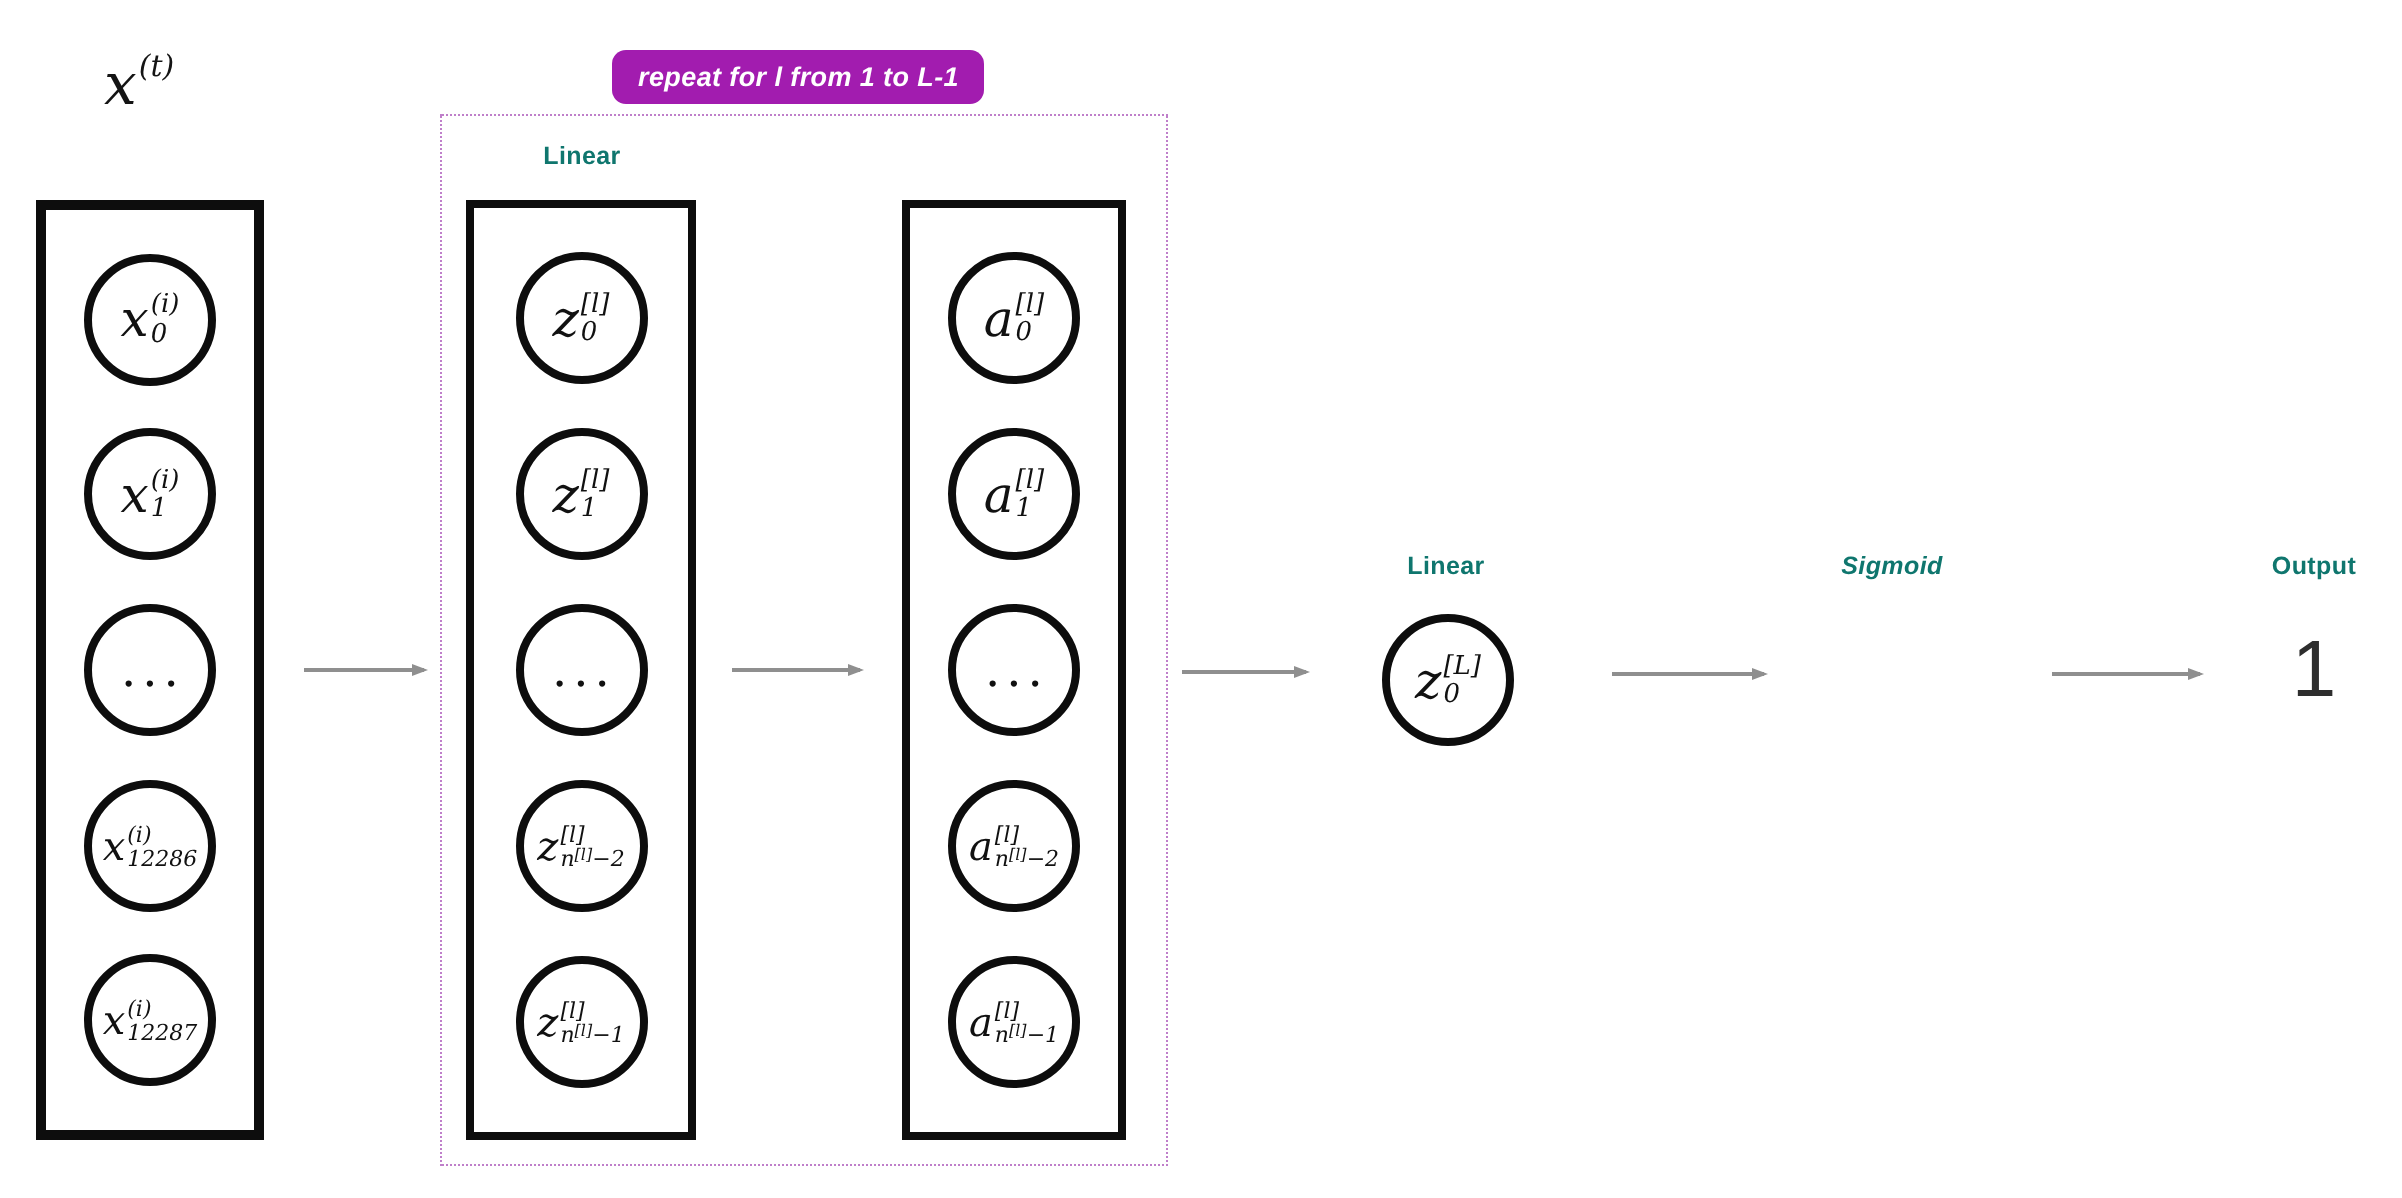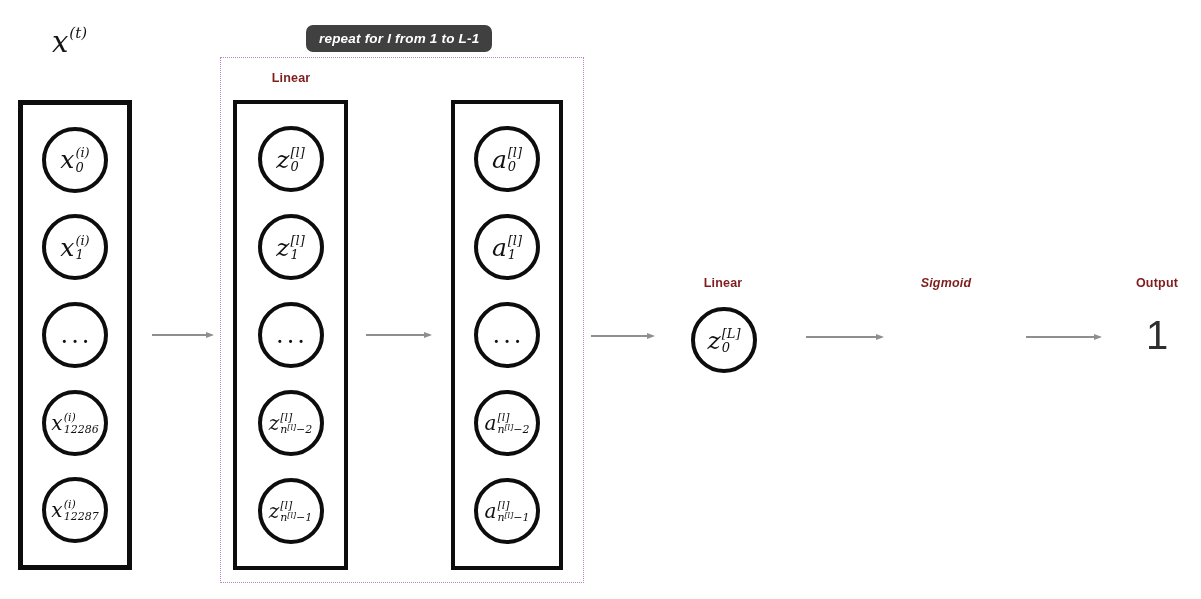--- a/index.html
+++ b/index.html
@@ -16,29 +16,29 @@
   }
   .title-sup { font-size:15px; vertical-align:14px; margin-left:1px; }
 
   
   .repeat-box {
     position:absolute; left:220px; top:57px; width:364px; height:526px;
     border:1.5px dotted #bf7fca; box-sizing:border-box;
   }
   .repeat-banner {
     position:absolute; left:306px; top:25px; height:27px;
-    background:#404040; border-radius:7px; padding:0 13px;
+    background:#a21caf; border-radius:7px; padding:0 13px;
     color:#ffffff; font-weight:bold; font-style:italic; font-size:13.5px;
     line-height:27px; letter-spacing:0.2px; white-space:nowrap;
   }
 
   
   .layer-label {
     position:absolute; width:110px; text-align:center;
-    font-weight:bold; font-size:12.5px; color:#7f1d1d; letter-spacing:0.2px;
+    font-weight:bold; font-size:12.5px; color:#0f766e; letter-spacing:0.2px;
   }
   .label-linear1 { left:236px; top:71px; }
   .label-relu    { left:452px; top:71px;margin-top:43px; }
   .label-linear2 { left:668px; top:276px; }
   .label-sigmoid { left:891px; top:276px;font-style:italic; }
   .label-output  { left:1102px; top:276px; }
 
   
   .col-box {
     position:absolute; top:100px; height:470px; box-sizing:border-box;

